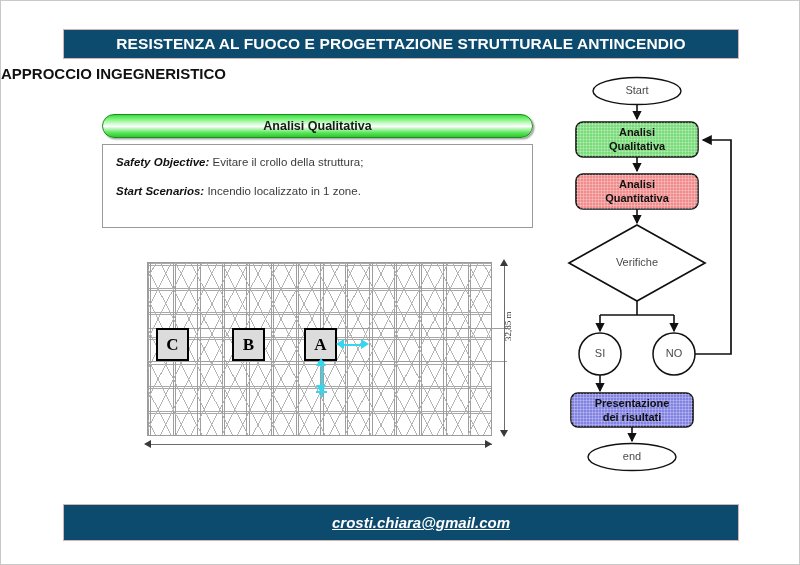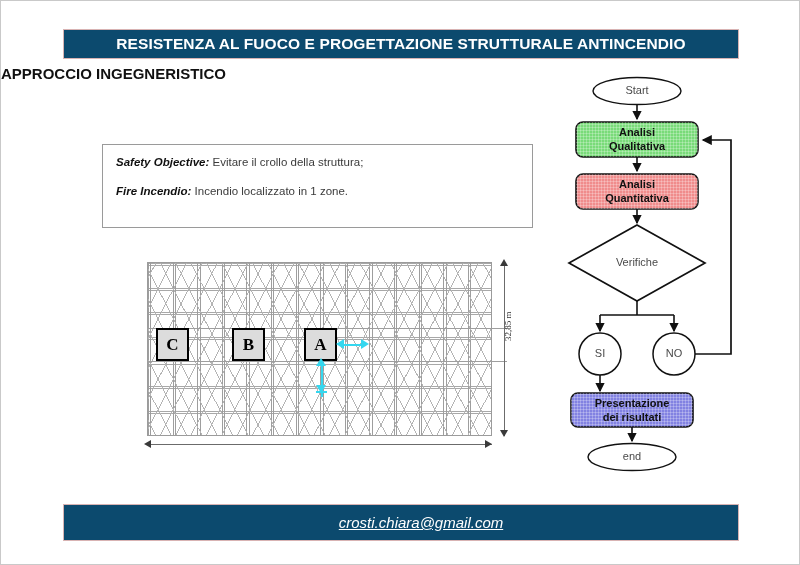--- a/index.html
+++ b/index.html
@@ -41,21 +41,21 @@
     letter-spacing: 0.1px;
     white-space: nowrap;
   }
   #footer-band {
     left: 62px; top: 503px; width: 676px; height: 37px;
   }
   #footer-email {
     color: #ffffff;
     font-size: 15px;
     font-style: italic;
-    font-weight: normal;
+    font-weight: bold;
     text-decoration: underline;
     white-space: nowrap;
     margin-left: 40px;
   }
 
   
   #subtitle {
     position: absolute;
     left: 0; top: 64px; width: 800px;
     font-size: 15px;
@@ -252,27 +252,30 @@
 <body>
 
 <div id="slide">
 
   <div class="band" id="header-band">
     <span id="header-title">RESISTENZA AL FUOCO E PROGETTAZIONE STRUTTURALE ANTINCENDIO</span>
   </div>
 
   <div id="subtitle">APPROCCIO INGEGNERISTICO</div>
 
+  <div id="qual-banner">
+    <span id="qual-banner-label">Analisi Qualitativa</span>
+  </div>
 
   <div id="qual-box">
     <div class="qual-line">
       <span class="lbl">Safety Objective:</span><span> Evitare il crollo della struttura;</span>
     </div>
     <div class="qual-line">
-      <span class="lbl">Fire Incendio:</span><span> Incendio localizzato in 1 zone.</span>
+      <span class="lbl">Start Scenarios:</span><span> Incendio localizzato in 1 zone.</span>
     </div>
   </div>
 
   <div id="mesh-area">
     <div id="mesh-rect"></div>
     <div class="guide-h" id="guide-top"></div>
     <div class="guide-h" id="guide-bot"></div>
 
     <div class="zone-box" id="zone-c">C</div>
     <div class="zone-box" id="zone-b">B</div>

